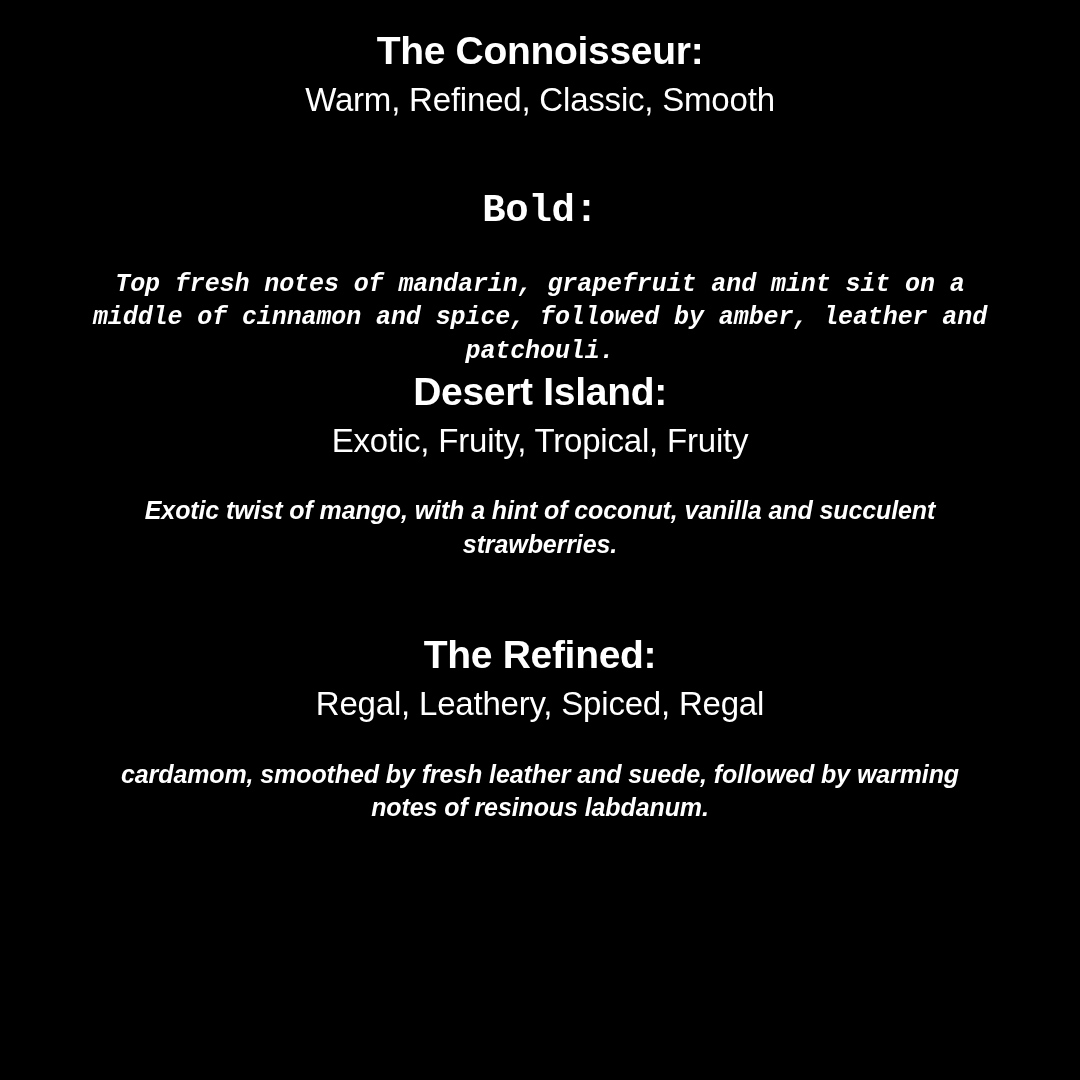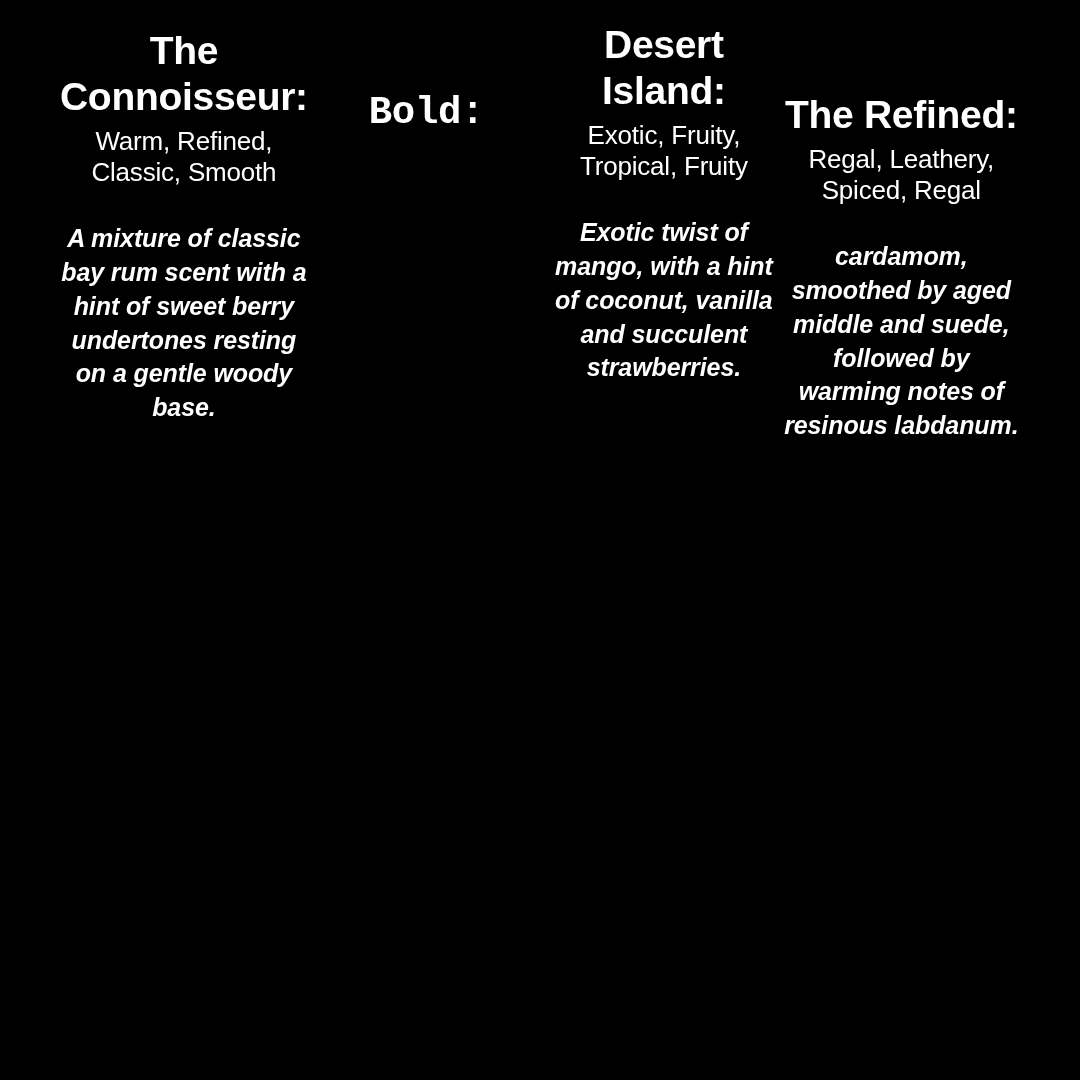--- a/index.html
+++ b/index.html
@@ -13,35 +13,35 @@
     color: #ffffff;
     font-family: "Liberation Sans", sans-serif;
     overflow: hidden;
   }
   .page {
     width: 1080px;
     height: 1080px;
     box-sizing: border-box;
     padding: 22px 60px 0 60px;
     display: flex;
-    flex-direction: row;
+    flex-direction: column;
   }
   .entry {
     text-align: center;
     width: 100%;
   }
   .entry-title {
     font-size: 39px;
     font-weight: bold;
     line-height: 1.18;
     letter-spacing: -0.3px;
     margin: 0;
   }
   .entry-attributes {
-    font-size: 26px;
+    font-size: 33px;
     font-weight: normal;
     line-height: 1.2;
     margin: 6px 0 0 0;
     letter-spacing: -0.2px;
   }
   .entry-description {
     font-size: 25px;
     font-style: italic;
     font-weight: bold;
     line-height: 1.35;
@@ -58,32 +58,32 @@
   .entry.e3 .entry-description { max-width: 900px; }
 </style>
 </head>
 <body>
 
 <div class="page">
 
   <section class="entry e0">
     <h2 class="entry-title">The Connoisseur:</h2>
     <p class="entry-attributes">Warm, Refined, Classic, Smooth</p>
-    <p class="entry-description">A mixture of classic bay rum scent with a hint of sweet berry undertones resting on a gentle woody base.</p>
   </section>
 
   <section class="entry e1">
     <h2 class="entry-title">Bold:</h2>
+    <p class="entry-description">Top fresh notes of mandarin, grapefruit and mint sit on a middle of cinnamon and spice, followed by amber, leather and patchouli.</p>
   </section>
 
   <section class="entry e2">
     <h2 class="entry-title">Desert Island:</h2>
     <p class="entry-attributes">Exotic, Fruity, Tropical, Fruity</p>
     <p class="entry-description">Exotic twist of mango, with a hint of coconut, vanilla and succulent strawberries.</p>
   </section>
 
   <section class="entry e3">
     <h2 class="entry-title">The Refined:</h2>
     <p class="entry-attributes">Regal, Leathery, Spiced, Regal</p>
-    <p class="entry-description">cardamom, smoothed by aged middle and suede, followed by warming notes of resinous labdanum.</p>
+    <p class="entry-description">cardamom, smoothed by fresh leather and suede, followed by warming notes of resinous labdanum.</p>
   </section>
 
 </div>
 
 </body></html>

